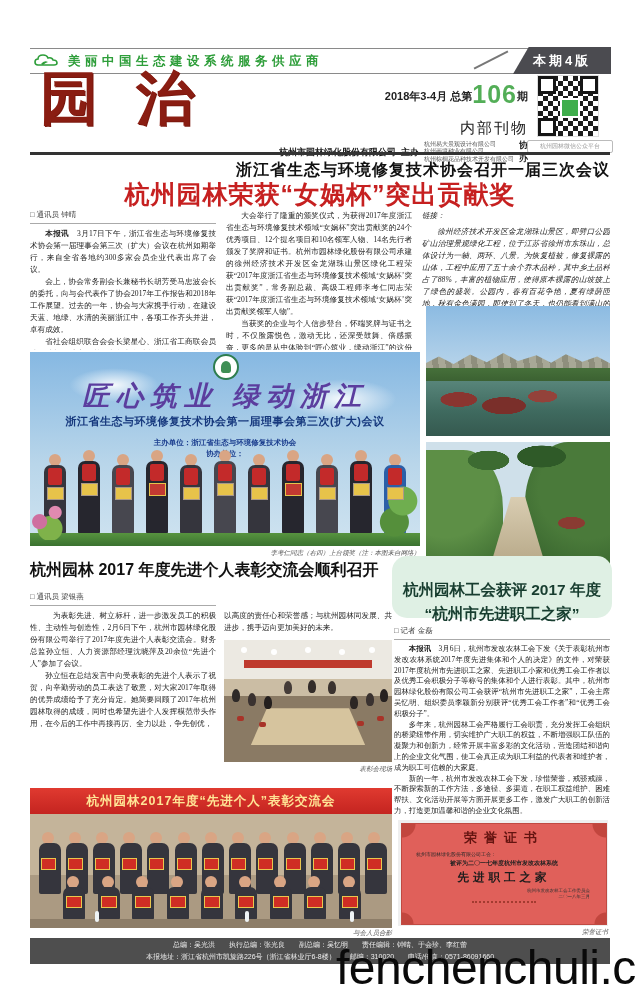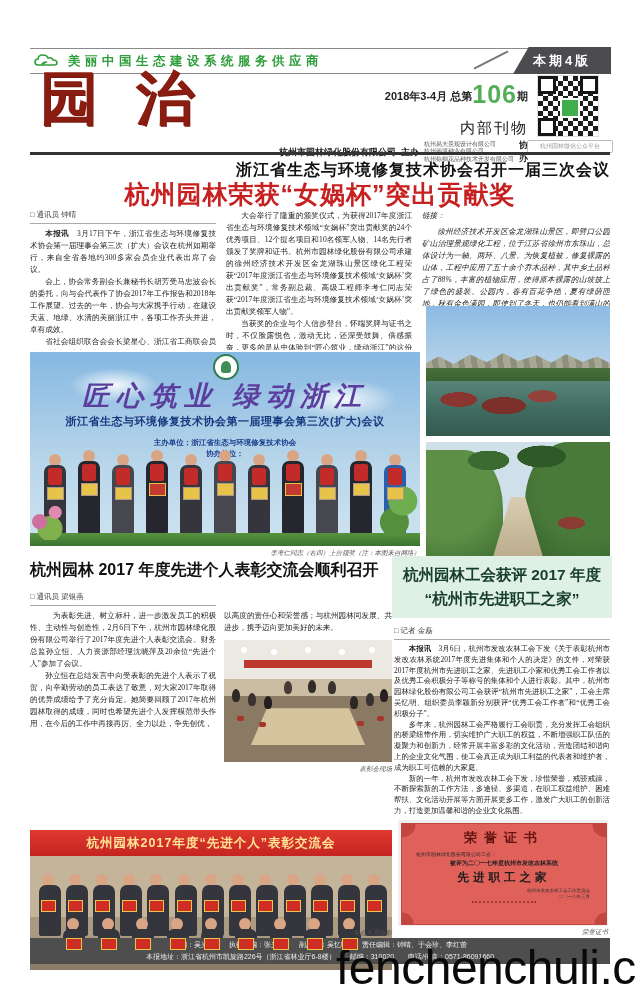--- a/index.html
+++ b/index.html
@@ -131,40 +131,40 @@
   .meet-lights{position:absolute;top:6%;left:10%;width:6px;height:6px;border-radius:50%;background:#fff;
                box-shadow:30px 2px 0 #fff,64px 0 0 #fff,98px 2px 0 #fff,128px 0 0 #fff;}
   .meet-table{position:absolute;bottom:14%;left:16%;width:68%;height:30%;background:#d6c49e;
               clip-path:polygon(14% 0,86% 0,100% 100%,0 100%);}
   .meet-people{position:absolute;top:40%;left:5%;width:8px;height:13px;border-radius:50% 50% 40% 40%;background:#2e2a28;
       box-shadow:16px 4px 0 #3a3230,32px 7px 0 #241f1e,118px 7px 0 #2c2624,134px 4px 0 #3a3230,148px 0 0 #262120,
                  52px -8px 0 #453c38,76px -9px 0 #332c29,96px -8px 0 #3a322e;}
   .meet-red{position:absolute;top:62%;left:8%;width:7px;height:5px;background:#a83328;border-radius:2px;
             box-shadow:22px 6px 0 #a83328,120px 5px 0 #a83328,140px 0 0 #a83328;}
   .capMeet{position:absolute;left:224px;top:765px;width:168px;}
-  .groupphoto{position:absolute;left:30px;top:830px;width:362px;height:140px;overflow:hidden;
+  .groupphoto{position:absolute;left:30px;top:788px;width:362px;height:140px;overflow:hidden;
               background:linear-gradient(#c4b49a 0 62%,#ab9a82 62% 100%);}
   .gp-banner{position:absolute;top:0;left:0;right:0;height:26px;background:linear-gradient(#e03a30,#c42420);
              color:#ffe596;font-weight:bold;font-size:12.5px;text-align:center;line-height:26px;letter-spacing:1px;white-space:nowrap;}
   .gp-back{position:absolute;top:20px;left:4px;right:4px;height:86px;display:flex;justify-content:space-around;align-items:flex-end;}
   .gp-back .person{width:18px;height:62px;}
   .gp-back .person::before{left:3px;}
   .gp-back .person .cert{top:26px;left:2px;width:13px;height:10px;background:#cf2d24;border-color:#e9c64e;}
   .gp-front{position:absolute;bottom:8px;left:26px;right:26px;height:48px;display:flex;justify-content:space-around;align-items:flex-end;}
   .gp-front .person{width:20px;height:44px;}
   .gp-front .person::before{left:4px;}
   .gp-front .person .cert{top:20px;width:14px;height:10px;background:#cf2d24;border-color:#e9c64e;}
   .gp-table{position:absolute;bottom:0;left:0;right:0;height:9px;background:#8d7d68;}
   .gp-bottle{position:absolute;bottom:6px;left:18%;width:4px;height:11px;background:#eef3f5;border-radius:2px;
              box-shadow:150px 0 0 #eef3f5,255px 0 0 #eef3f5;}
   .capGroup{position:absolute;left:30px;top:929px;width:362px;}
 
   
   .a3-headbox{position:absolute;left:392px;top:556px;width:220px;height:62px;background:#dff0e4;
-              text-align:center;color:#173d2f;font-weight:bold;font-size:15.5px;line-height:24px;padding-top:7px;box-sizing:border-box;}
+              text-align:center;color:#173d2f;font-weight:bold;font-size:15.5px;line-height:24px;padding-top:22px;box-sizing:border-box;border-radius:15px;}
   .byline3{position:absolute;left:394px;top:626px;width:216px;}
   .a3txt{position:absolute;left:394px;top:644px;width:216px;height:174px;font-size:7.4px;line-height:10.8px;}
   .certphoto{position:absolute;left:398px;top:820px;width:210px;height:106px;background:#efefef;padding:3px;box-sizing:border-box;}
   .cert{position:relative;width:100%;height:100%;background:#e0605a;border:1px solid #c04a42;overflow:hidden;
         background-image:radial-gradient(circle at 0 0,#c2463e 0 13px,transparent 14px),
                          radial-gradient(circle at 100% 0,#c2463e 0 13px,transparent 14px),
                          radial-gradient(circle at 0 100%,#c2463e 0 11px,transparent 12px),
                          radial-gradient(circle at 100% 100%,#c2463e 0 11px,transparent 12px);}
   .cert-title{margin-top:5px;text-align:center;font-family:"Liberation Serif","DejaVu Serif",serif;
               font-weight:bold;font-size:13px;color:#641410;letter-spacing:7px;}

